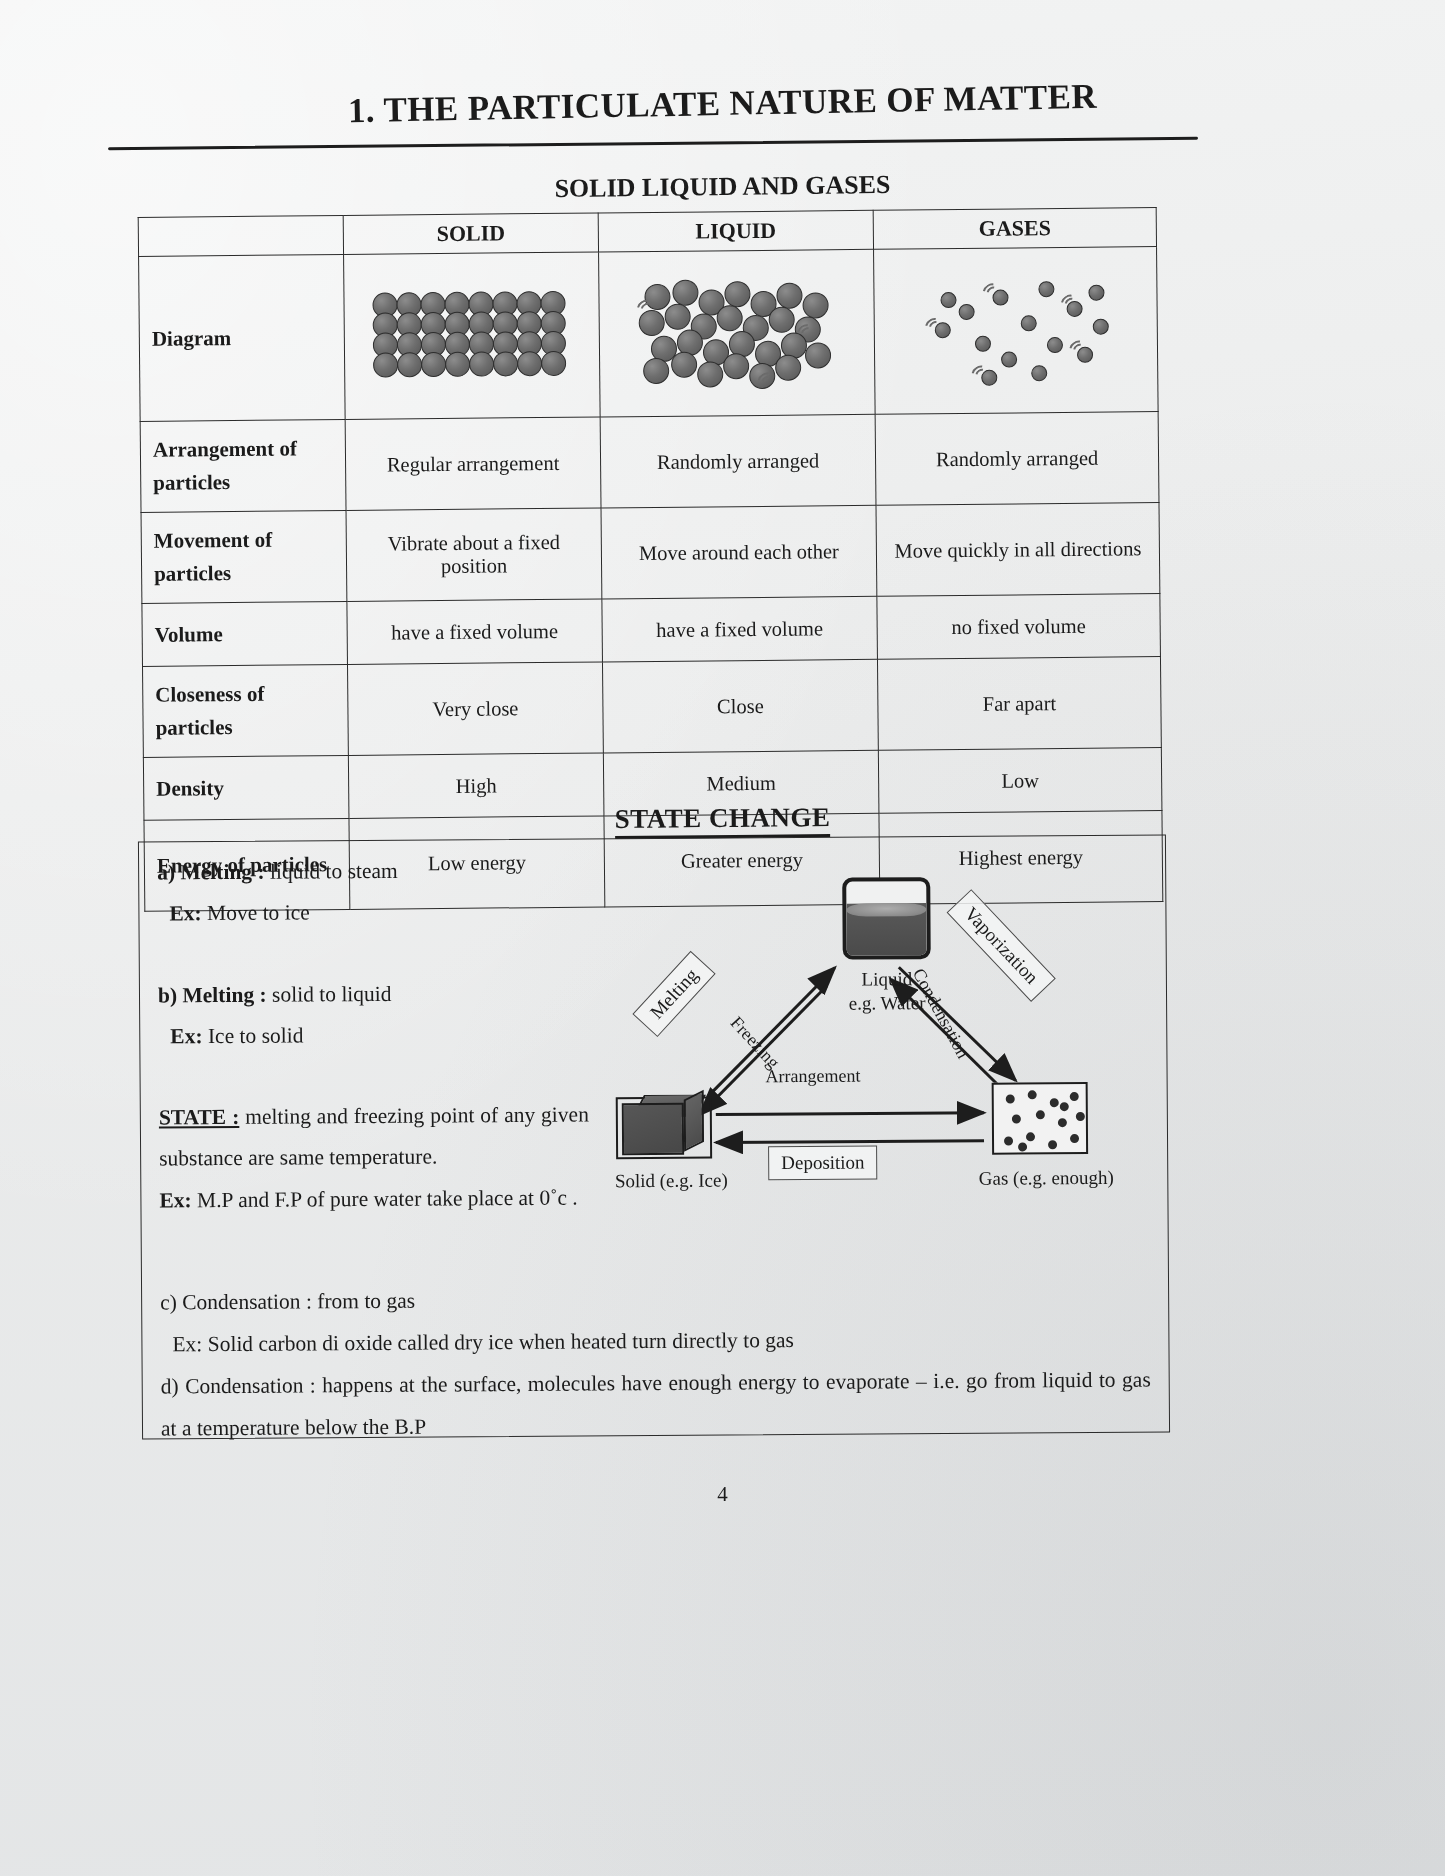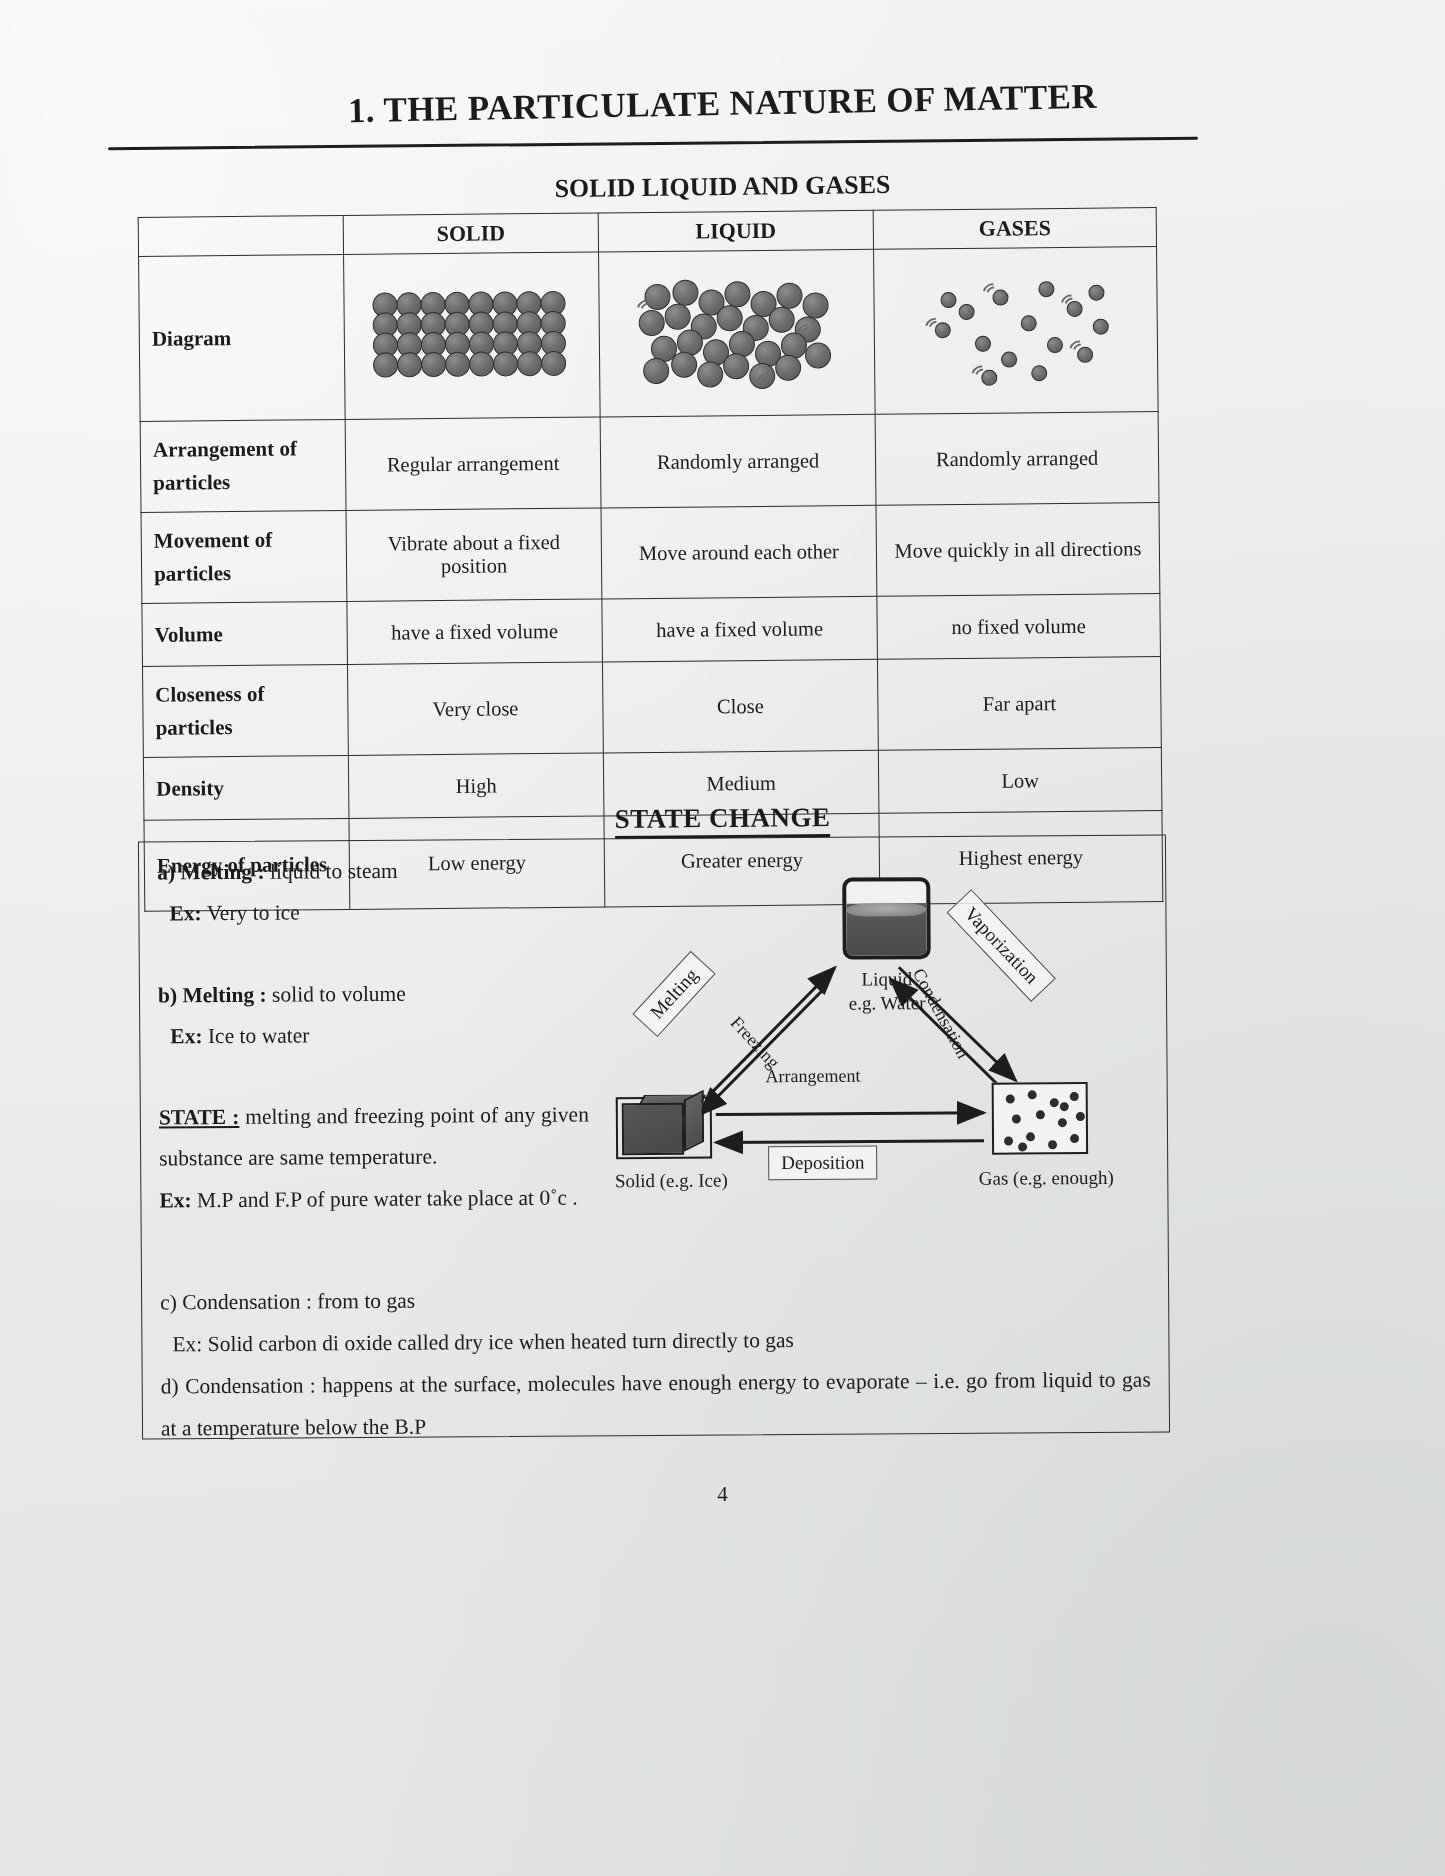--- a/index.html
+++ b/index.html
@@ -469,32 +469,32 @@
 
   <div class="state-box">
 
     <div class="sc-text">
       <p>
         <span class="b">a) Melting :</span>
         <span>liquid to steam</span>
       </p>
       <p class="sc-indent">
         <span class="b">Ex:</span>
-        <span>Very to ice</span>
+        <span>Move to ice</span>
       </p>
 
       <div class="sc-gap"></div>
 
       <p>
         <span class="b">b) Melting :</span>
-        <span>solid to volume</span>
+        <span>solid to liquid</span>
       </p>
       <p class="sc-indent">
         <span class="b">Ex:</span>
-        <span>Ice to water</span>
+        <span>Ice to solid</span>
       </p>
 
       <div class="sc-gap"></div>
 
       <p class="justify">
         <span class="u">STATE :</span>
         <span>melting and freezing point of any given substance are same temperature.</span>
       </p>
       <p class="justify">
         <span class="b">Ex:</span>

